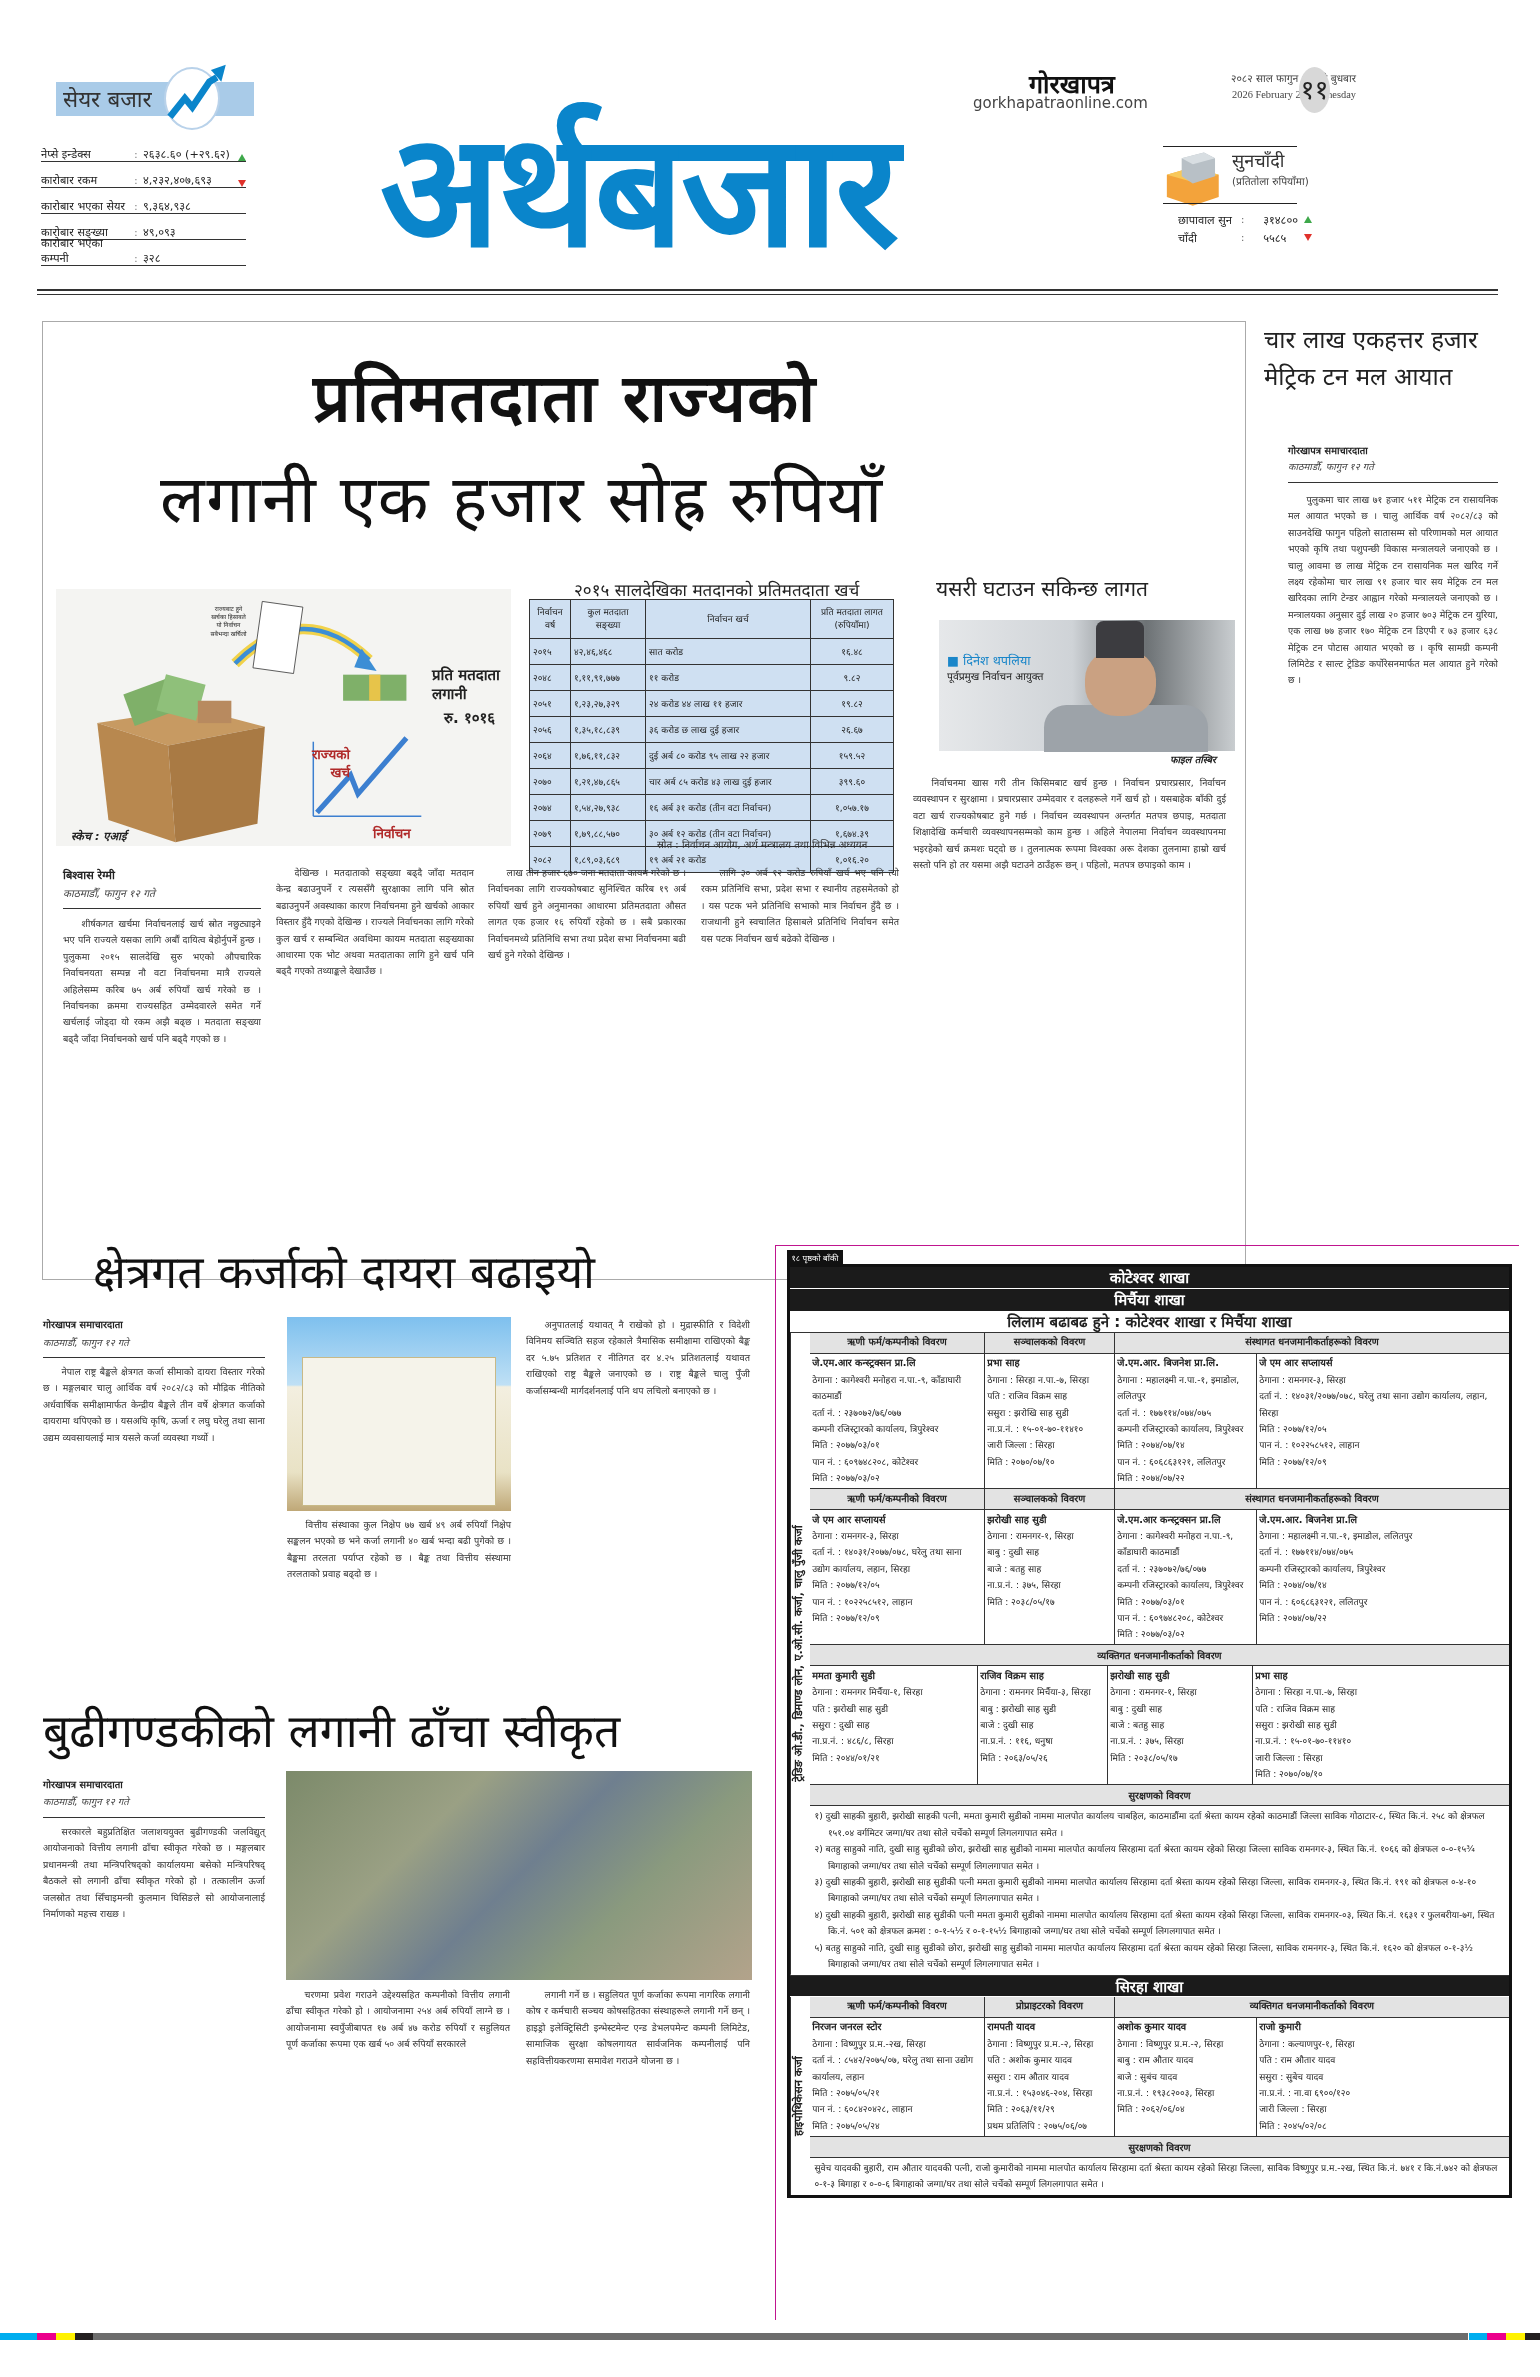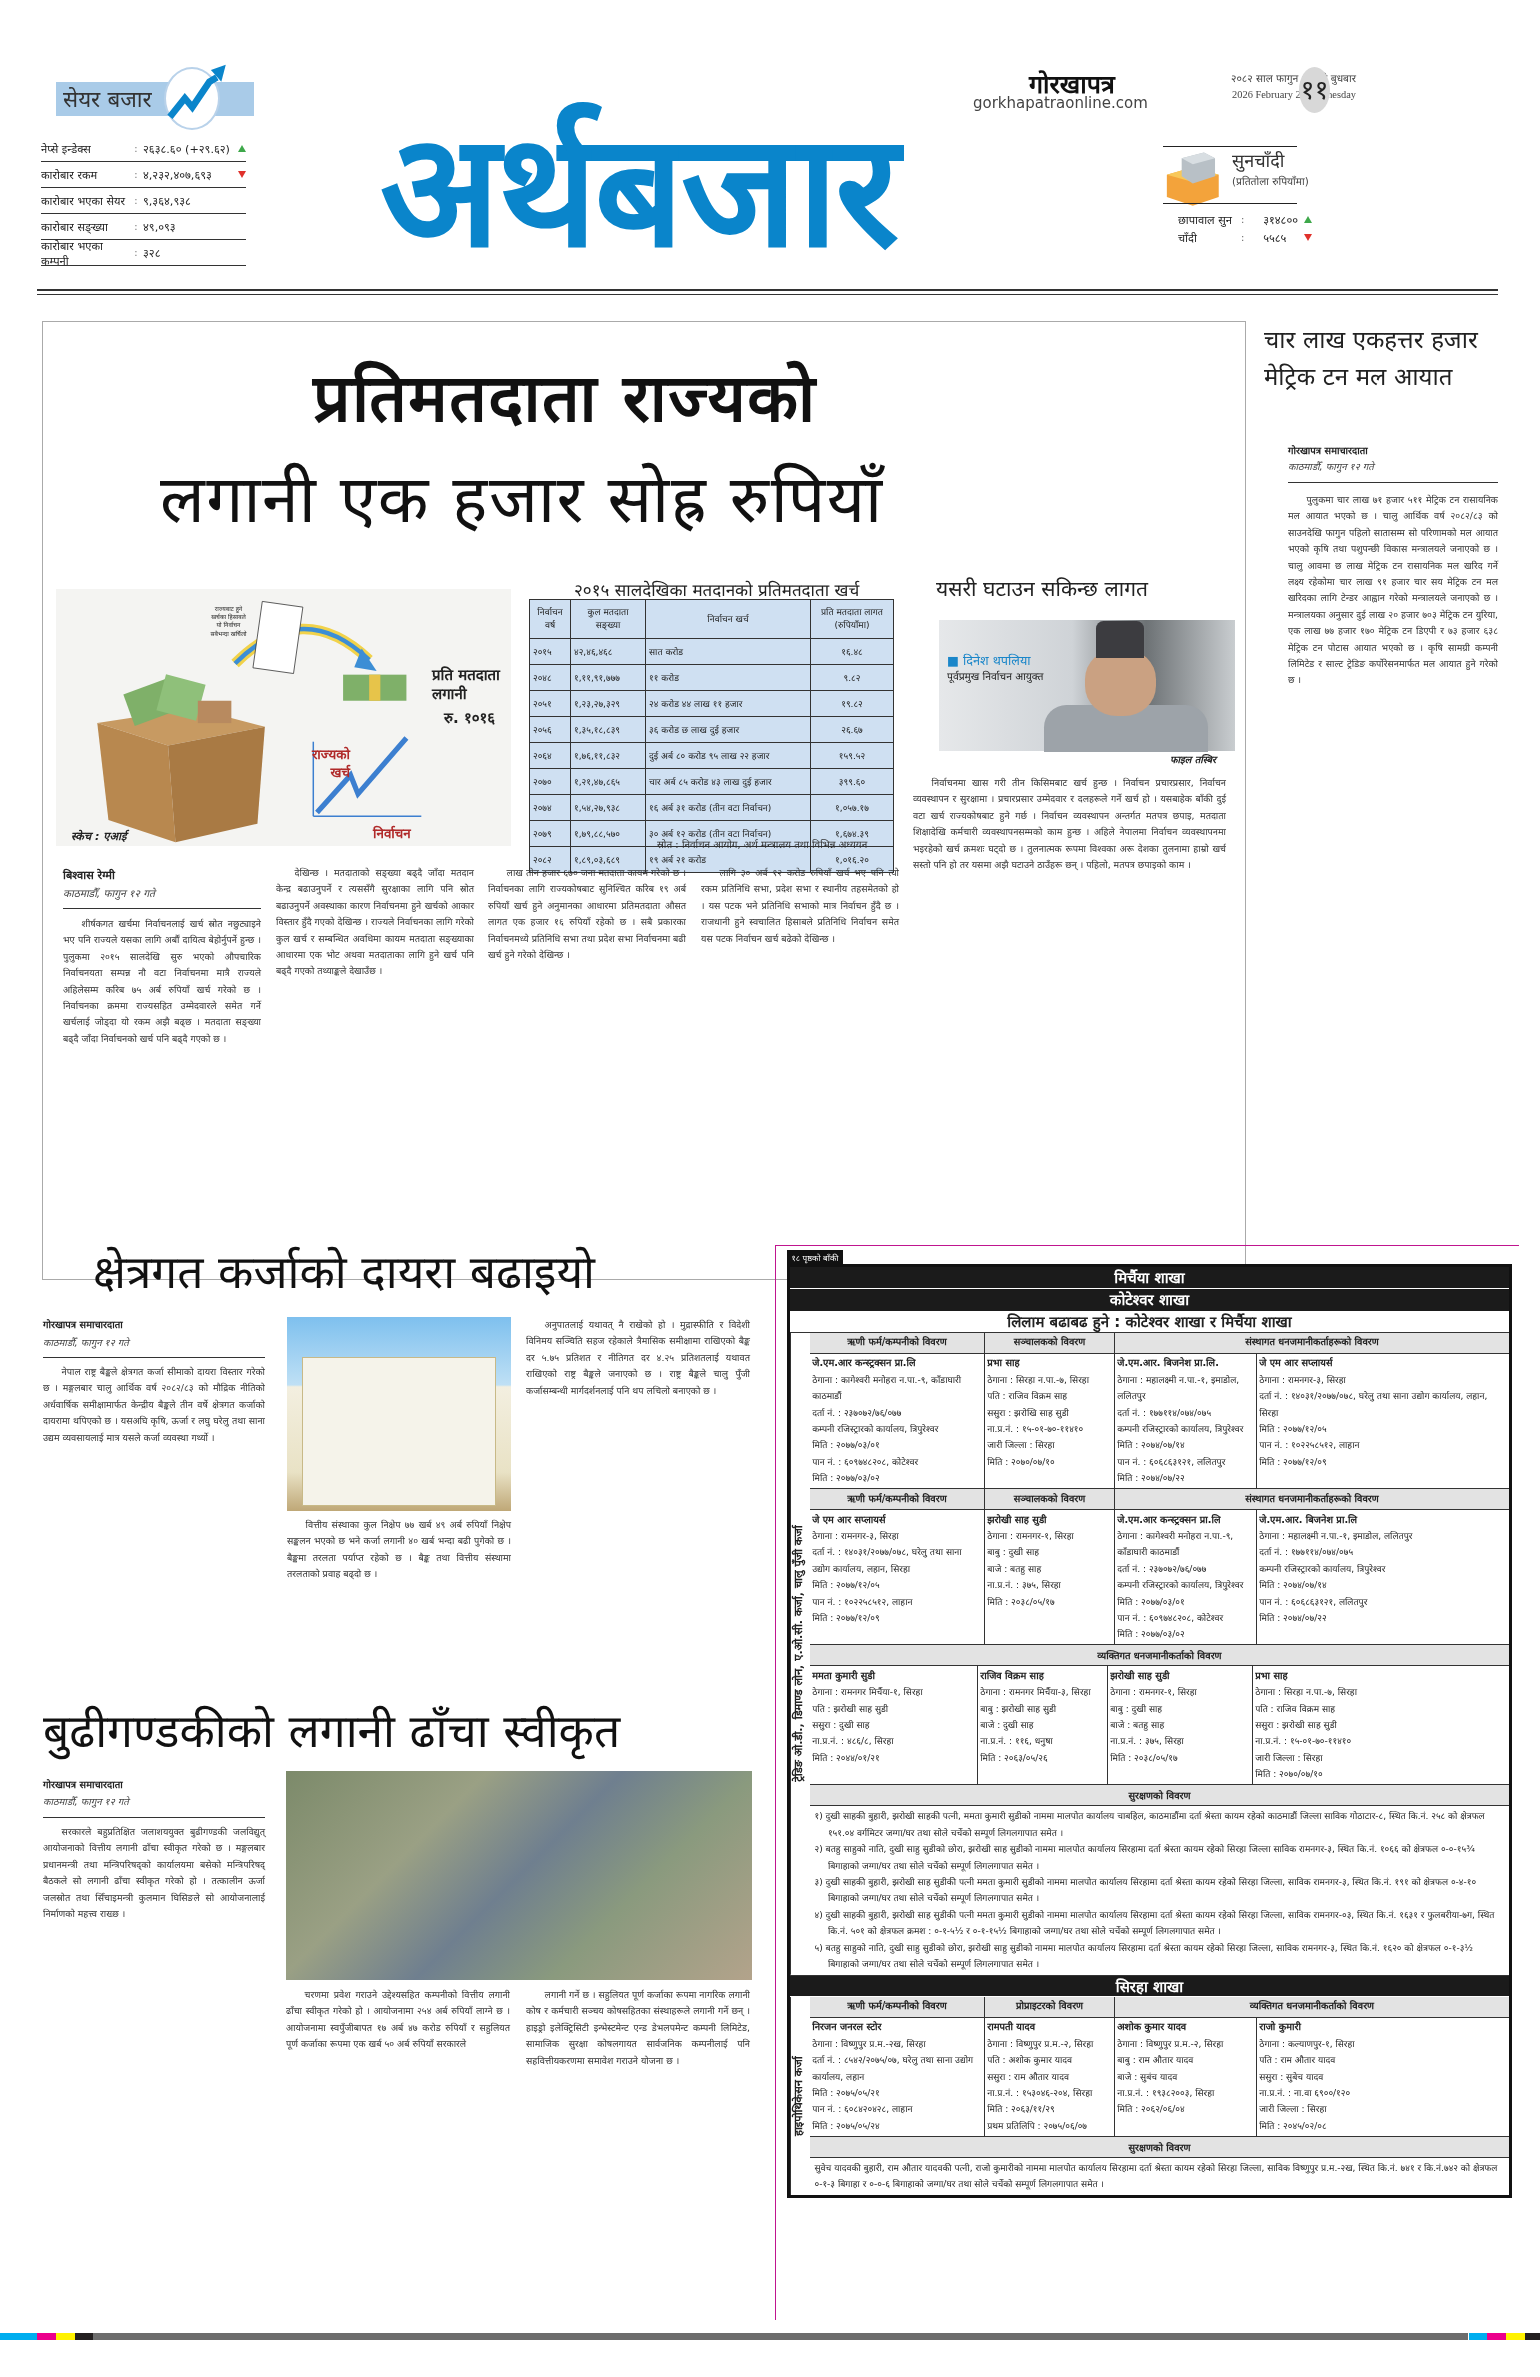--- a/index.html
+++ b/index.html
@@ -4,21 +4,21 @@
 <style>
   * { box-sizing: border-box; margin: 0; padding: 0; }
   body { width: 1541px; height: 2377px; background: #fff; font-family: "DejaVu Sans", sans-serif; color: #222; position: relative; overflow: hidden; }
   .abs { position: absolute; }
   
   .share-badge { left: 56px; top: 82px; width: 198px; height: 34px; background: #a9cbe8; }
   .share-badge-title { left: 63px; top: 83px; font-size: 22.4px; color: #333; }
   .share-circle { left: 164px; top: 67px; width: 56px; height: 63px; border: 2.2px solid #b9d2ea; border-radius: 50%; background: #fff; }
   .share-arrow { left: 166px; top: 61px; width: 60px; height: 67px; }
   .stats { left: 41px; top: 136px; width: 205px; font-size: 11.2px; }
-  .stat-row { display: flex; border-bottom: 1.1px solid #333; height: 26px; align-items: center; }
+  .stat-row { display: flex; border-bottom: 1.1px solid #333; height: 26px; align-items: flex-end; }
   .stat-label { width: 93px; }
   .stat-colon { width: 9px; color: #888; }
   .stat-value { flex: 1; }
   .tri-up { width: 0; height: 0; border-left: 4.5px solid transparent; border-right: 4.5px solid transparent; border-bottom: 7.5px solid #3ea84a; display: inline-block; }
   .tri-down { width: 0; height: 0; border-left: 4.5px solid transparent; border-right: 4.5px solid transparent; border-top: 7.5px solid #e0312b; display: inline-block; }
   .masthead { left: 380px; top: 112px; font-size: 157px; font-weight: bold; color: #0a85cb; letter-spacing: -3px; line-height: 1; font-family: "DejaVu Sans", sans-serif; }
   .brand { left: 1029px; top: 66px; font-size: 25px; font-weight: bold; color: #111; font-family: "DejaVu Serif", serif; }
   .site { left: 973px; top: 94px; font-size: 15px; color: #444; }
   .date-np { left: 1185px; top: 71px; font-size: 10.4px; color: #444; text-align: right; width: 171px; }
   .date-en { left: 1185px; top: 89px; font-size: 10.4px; color: #444; text-align: right; width: 171px; font-family: "Liberation Serif", serif; }
@@ -321,22 +321,22 @@
 <div class="abs body-text" style="left:286px;top:1987px;width:224px;">
     <p>चरणमा प्रवेश गराउने उद्देश्यसहित कम्पनीको वित्तीय लगानी ढाँचा स्वीकृत गरेको हो । आयोजनामा २५४ अर्ब रुपियाँ लाग्ने छ । आयोजनामा स्वपुँजीबापत १७ अर्ब ४७ करोड रुपियाँ र सहुलियत पूर्ण कर्जाका रूपमा एक खर्ब ५० अर्ब रुपियाँ सरकारले</p>
   </div>
 <div class="abs body-text" style="left:526px;top:1987px;width:224px;">
     <p>लगानी गर्ने छ । सहुलियत पूर्ण कर्जाका रूपमा नागरिक लगानी कोष र कर्मचारी सञ्चय कोषसहितका संस्थाहरूले लगानी गर्ने छन् । हाइड्रो इलेक्ट्रिसिटी इन्भेस्टमेन्ट एन्ड डेभलपमेन्ट कम्पनी लिमिटेड, सामाजिक सुरक्षा कोषलगायत सार्वजनिक कम्पनीलाई पनि सहवित्तीयकरणमा समावेश गराउने योजना छ ।</p>
   </div>
 
 <div class="abs notice"></div>
 <div class="abs notice-tag">१८ पृष्ठको बाँकी</div>
 <div class="abs notice-table">
+  <div class="nt-dark">कोटेश्वर शाखा</div>
   <div class="nt-dark">मिर्चैया शाखा</div>
-  <div class="nt-dark">कोटेश्वर शाखा</div>
   <div class="nt-title">लिलाम बढाबढ हुने : कोटेश्वर शाखा र मिर्चैया शाखा</div>
   <div class="nt-grid">
     <div class="nt-side">ट्रेडिङ ओ.डी., डिमाण्ड लोन, ए.ओ.सी. कर्जा, चालु पुँजी कर्जा</div>
     <div class="nt-main">
       <div class="nt-hdr">
         <div style="width:0;"></div>
         <div class="nt-cell" style="width:175px;">ऋणी फर्म/कम्पनीको विवरण</div>
         <div class="nt-cell" style="width:130px;">सञ्चालकको विवरण</div>
         <div class="nt-cell" style="flex:1;">संस्थागत धनजमानीकर्ताहरूको विवरण</div>
       </div>

